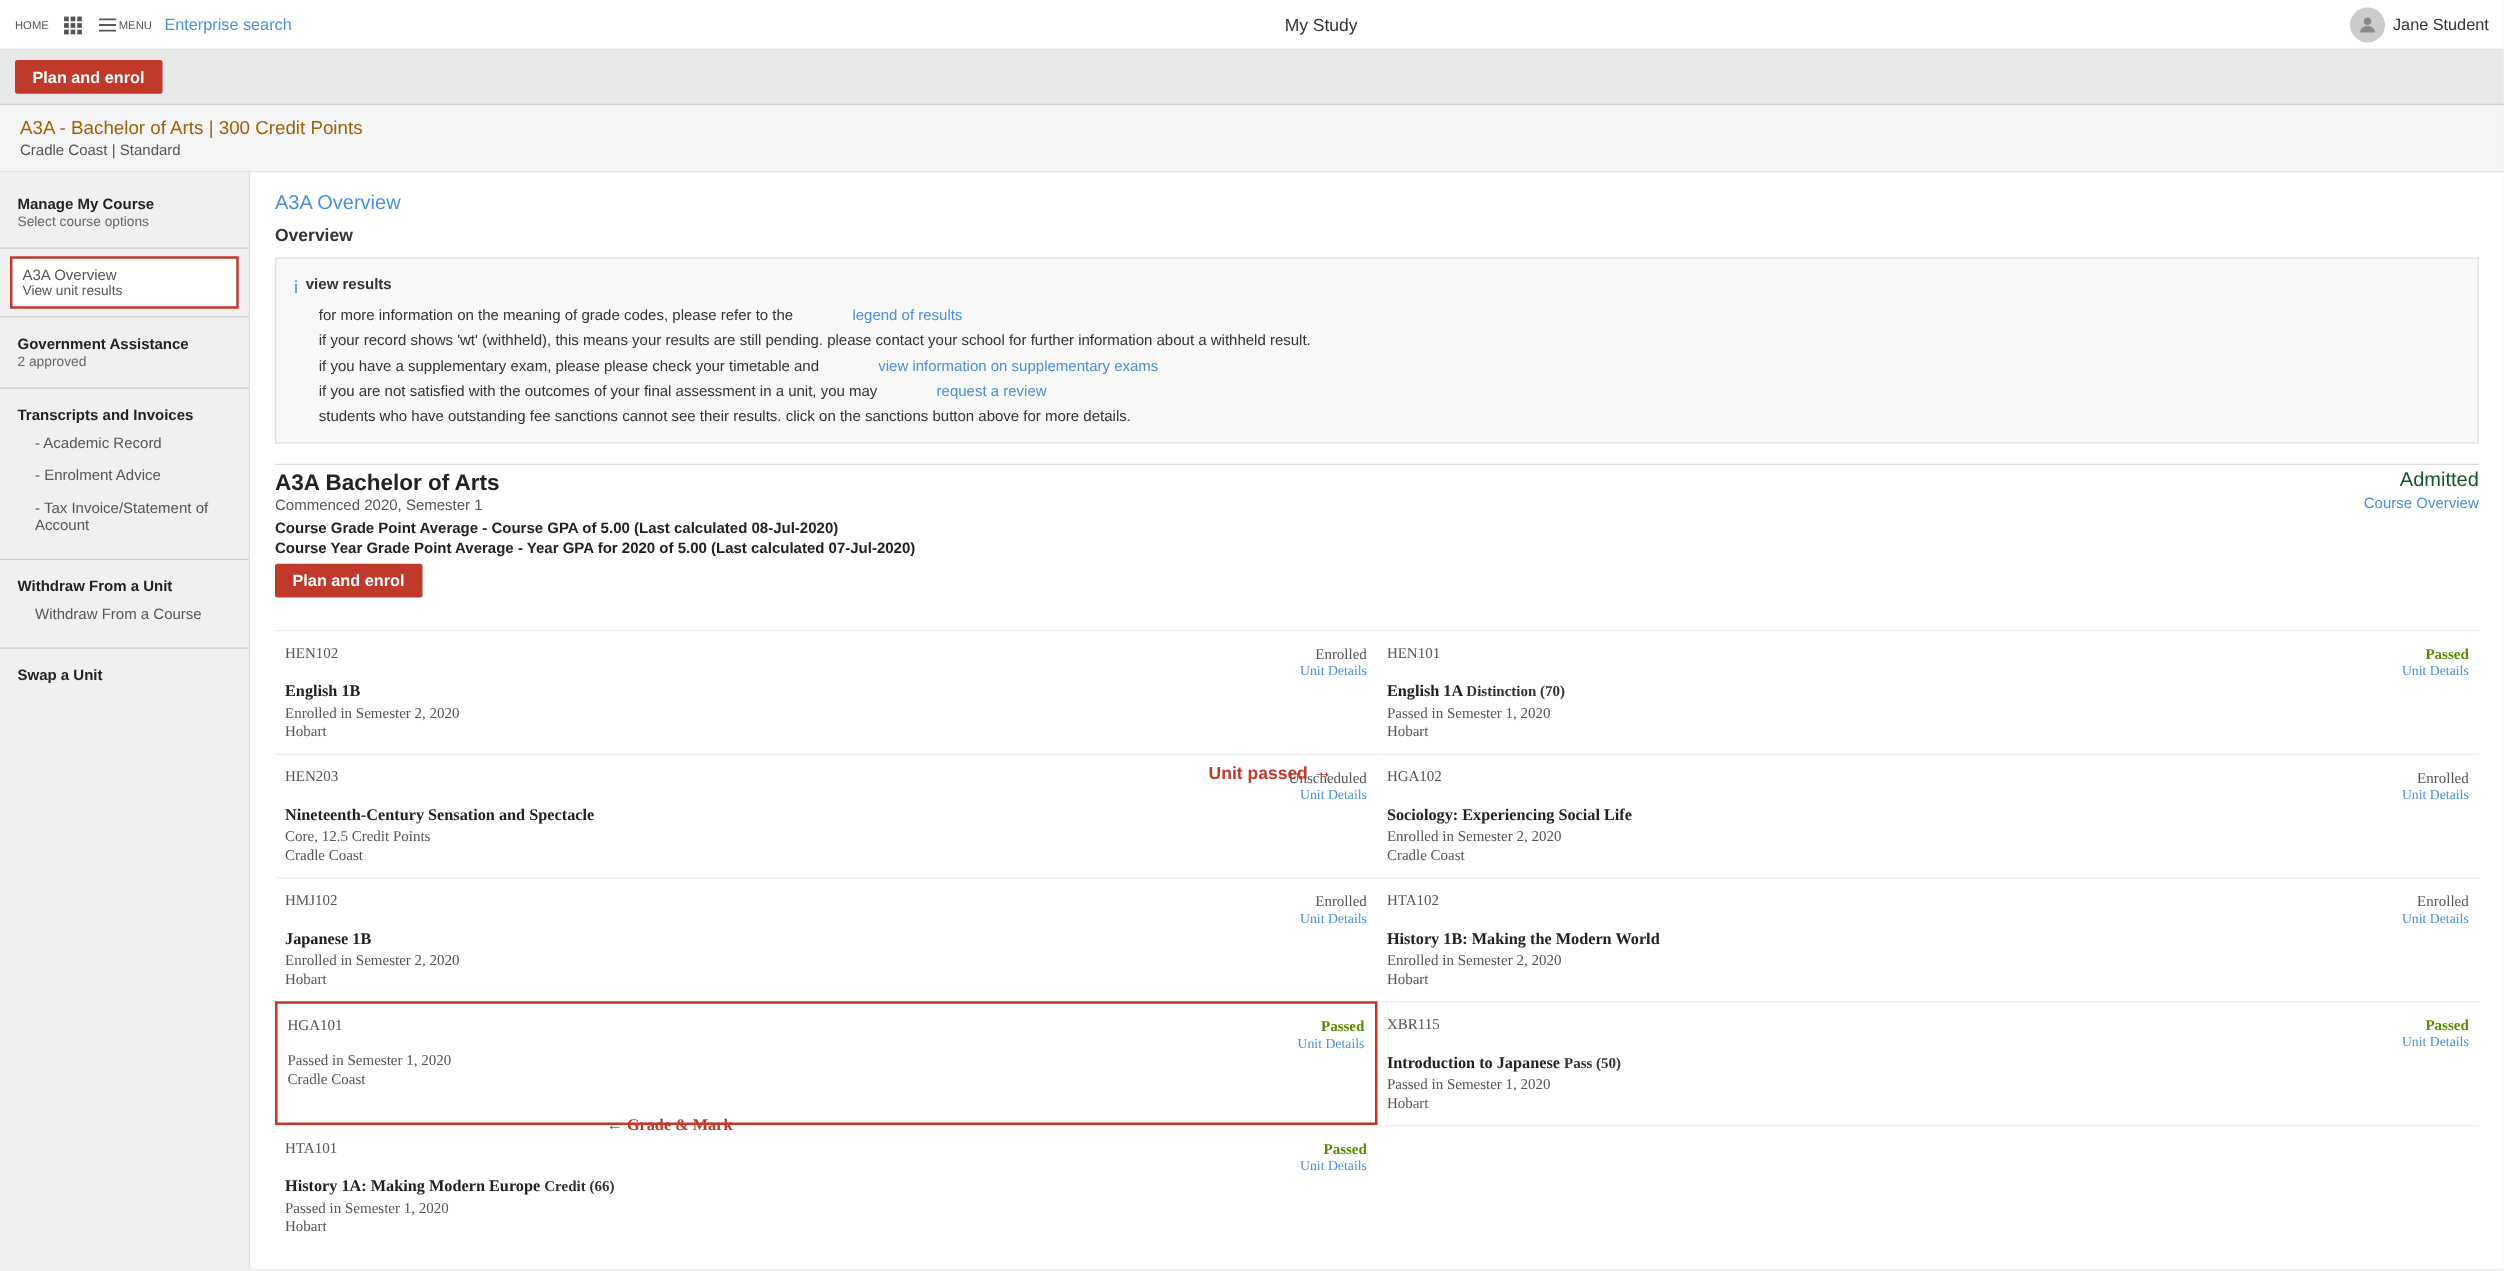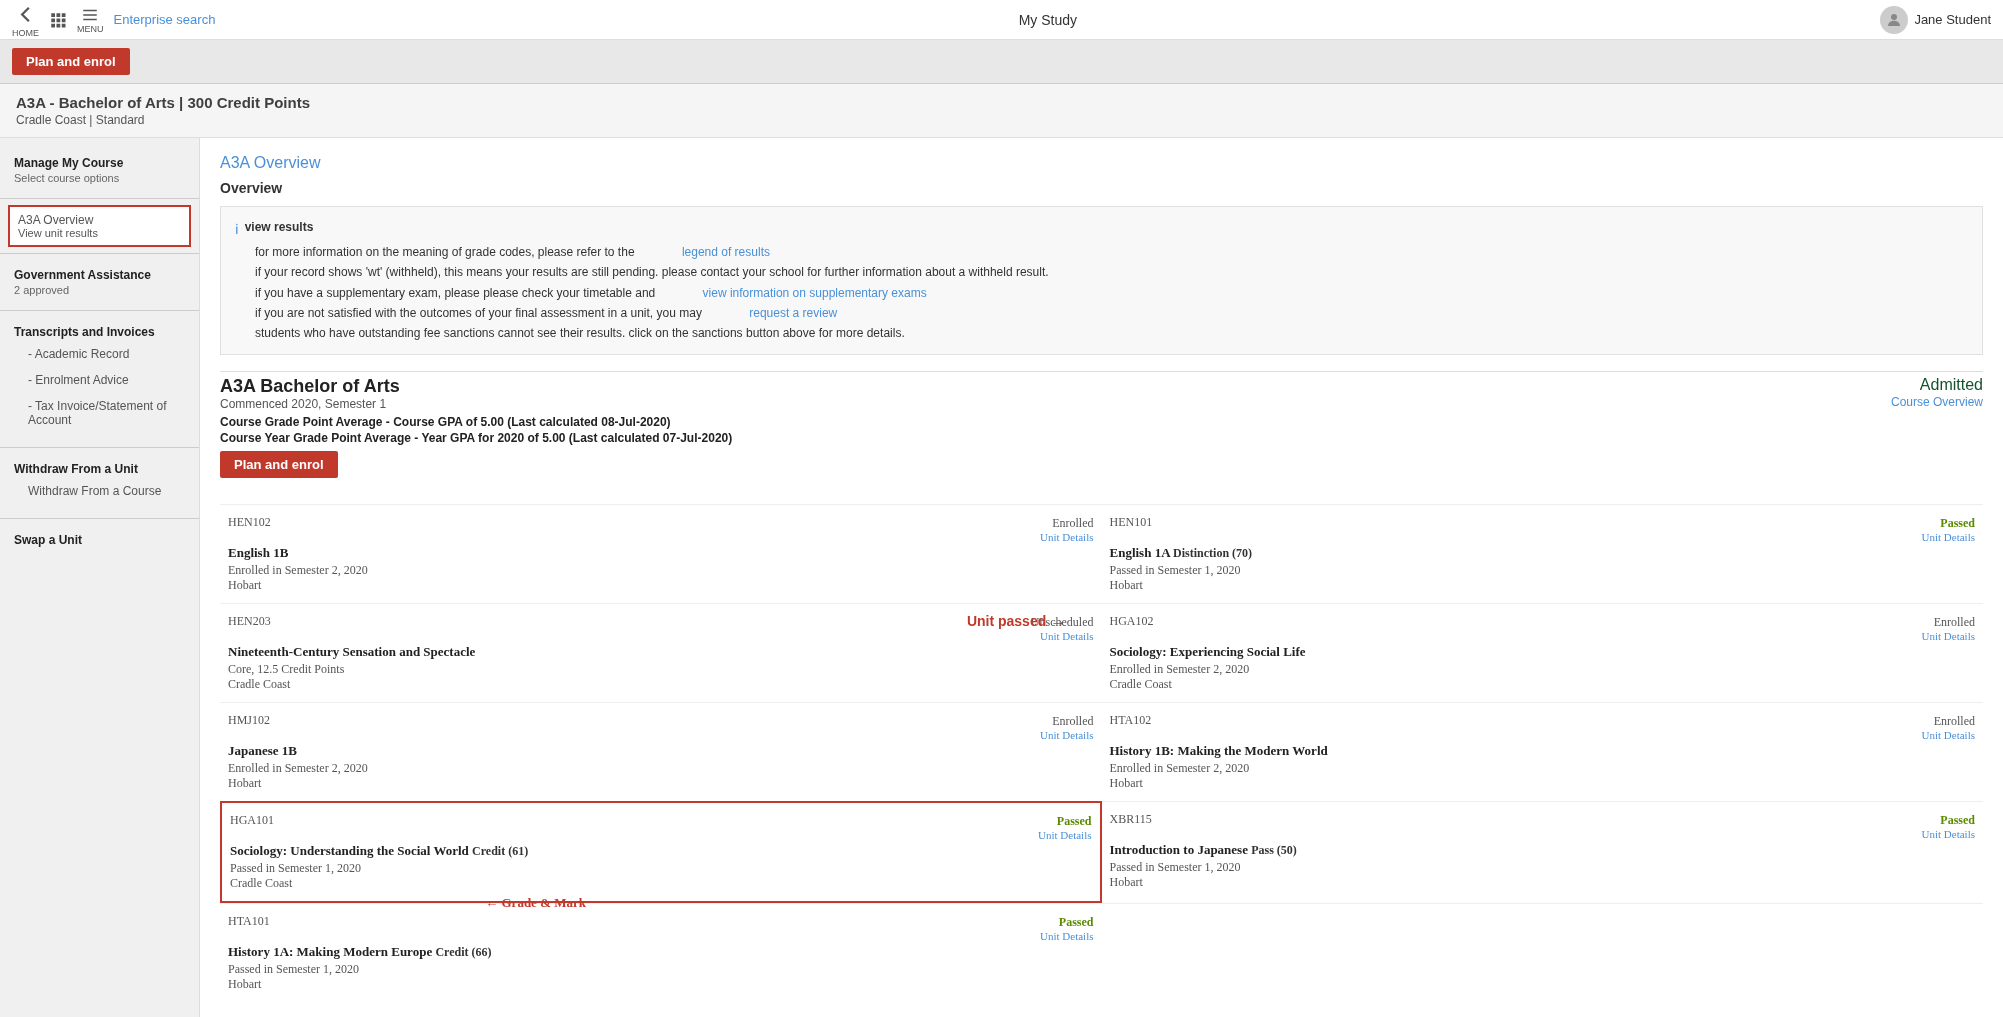--- a/index.html
+++ b/index.html
@@ -5,37 +5,37 @@
     * { box-sizing: border-box; margin: 0; padding: 0; }
     body { font-family: Arial, sans-serif; font-size: 13px; background: #f0f0f0; color: #333; }
 
     
     .top-nav {
       display: flex; align-items: center; background: #fff;
       border-bottom: 1px solid #ddd; padding: 0 12px; height: 40px;
     }
     .top-nav-left { display: flex; align-items: center; gap: 10px; }
     .home-label, .menu-label { font-size: 9px; color: #555; text-align: center; }
-    .nav-icon-group { display: flex; flex-direction: column; align-items: center; cursor: pointer; }
+    .nav-icon-group { display: flex; flex-direction: row; align-items: center; cursor: pointer; }
     .top-nav-title { flex: 1; text-align: center; font-size: 14px; color: #333; }
     .top-nav-user { display: flex; align-items: center; gap: 6px; }
     .user-avatar { width: 28px; height: 28px; border-radius: 50%; background: #ccc; display: flex; align-items: center; justify-content: center; }
 
     
     .plan-enrol-btn {
       background: #c0392b; color: #fff; border: none; padding: 6px 14px;
       font-size: 13px; cursor: pointer; border-radius: 2px; font-weight: bold;
     }
 
     
     .course-header {
       background: #f5f5f5; border-bottom: 1px solid #ddd;
       padding: 10px 16px;
     }
-    .course-header h2 { font-size: 15px; font-weight: bold; color: #404040; }
+    .course-header h2 { font-size: 15px; font-weight: normal; color: #a16207; }
     .course-header p { font-size: 12px; color: #555; margin-top: 2px; }
 
     
     .content-area { display: flex; }
 
     
     .sidebar {
       width: 200px; min-width: 200px; background: #f0f0f0;
       border-right: 1px solid #ddd; padding: 10px 0;
     }
@@ -328,23 +328,20 @@
         </div>
 
         <div class="unit-row highlight-box" style="position:relative;">
           <div class="unit-status-row">
             <span class="unit-code">HGA101</span>
             <div style="text-align:right;position:relative;">
               <span class="unit-status passed">Passed</span>
               <a href="#" class="unit-details-link">Unit Details</a>
             </div>
           </div>
-          <div class="unit-name">
-            Sociology: Understanding the Social World <span class="unit-credit">Credit (61)</span>
-          </div>
           <div class="unit-info">Passed in Semester 1, 2020</div>
           <div class="unit-info">Cradle Coast</div>
 
           <div style="position:absolute; bottom:-10px; left:30%; font-size:13px; font-weight:bold; color:#c0392b; white-space:nowrap;">
             ← <span>Grade &amp; Mark</span>
           </div>
         </div>
         <div class="unit-row">
           <div class="unit-status-row">
             <span class="unit-code">XBR115</span>

